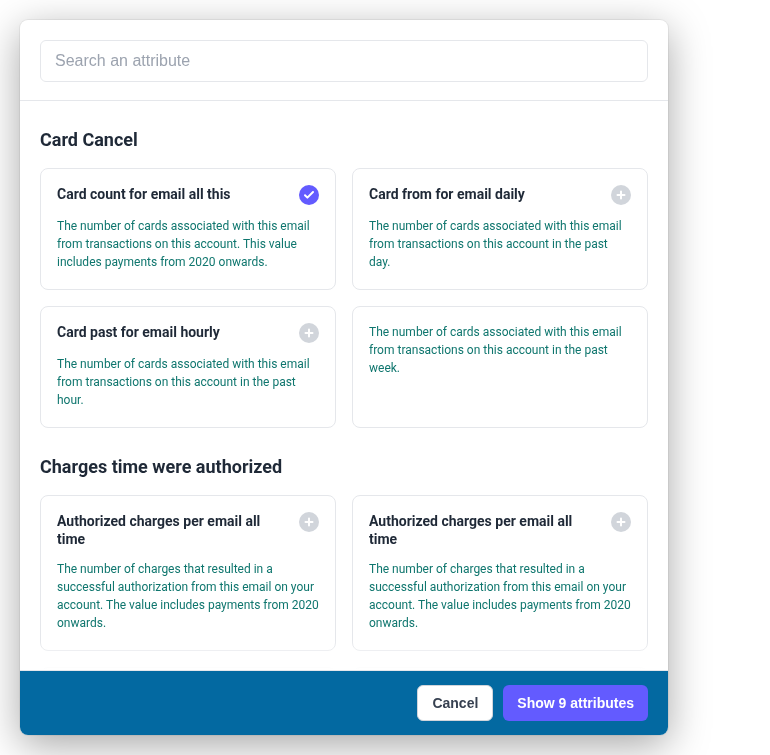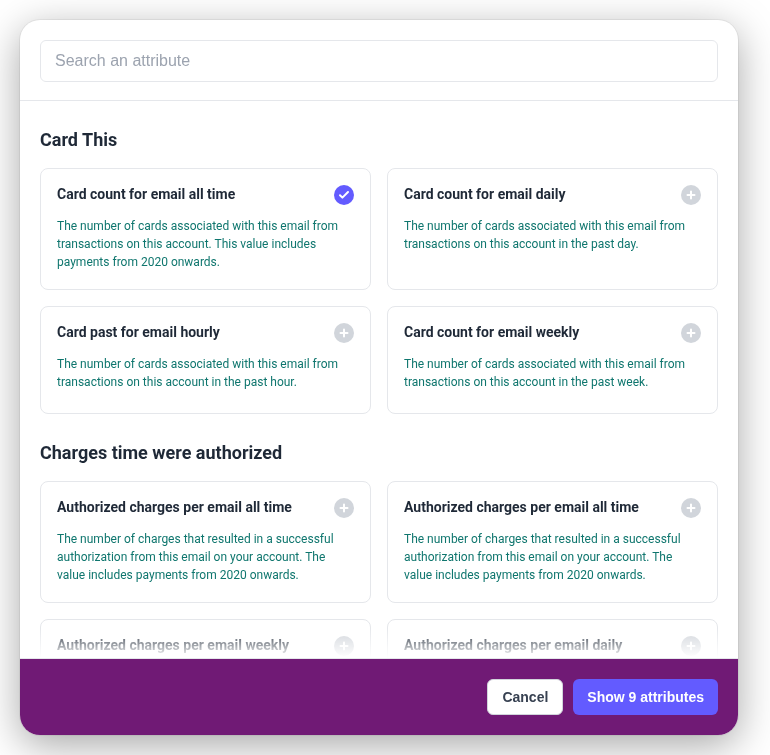--- a/index.html
+++ b/index.html
@@ -10,24 +10,24 @@
     body {
       font-family: -apple-system, BlinkMacSystemFont, "Segoe UI", Roboto, Helvetica, Arial, sans-serif;
       background: #ffffff;
       width: 770px;
       height: 755px;
       overflow: hidden;
       position: relative;
     }
     .modal {
       background: #ffffff;
-      border-radius: 20px;
+      border-radius: 8px;
       box-shadow: 0 10px 40px rgba(0,0,0,0.35), 0 0 0 1px rgba(0,0,0,0.05);
       margin: 20px;
-      width: 718px;
+      width: 648px;
       height: 715px;
       display: flex;
       flex-direction: column;
       overflow: hidden;
     }
     .search-wrap {
       padding: 20px 20px 18px 20px;
       border-bottom: 1px solid #e5e7eb;
     }
     .search-input {
@@ -101,25 +101,25 @@
       padding: 0;
     }
     .icon-add {
       background: #d1d5db;
     }
     .icon-check {
       background: #635bff;
     }
     .footer {
       border-top: 1px solid #e5e7eb;
-      padding: 20px 20px;
+      padding: 14px 20px;
       display: flex;
       justify-content: flex-end;
       gap: 10px;
-      background: #701a75;
+      background: #0369a1;
     }
     .btn {
       height: 36px;
       padding: 0 14px;
       border-radius: 6px;
       font-size: 14px;
       font-weight: 600;
       cursor: pointer;
       border: none;
       display: inline-flex;
@@ -157,38 +157,38 @@
 <div class="modal">
 
   <div class="search-wrap">
     <input type="text" class="search-input" placeholder="Search an attribute" style="">
   </div>
 
   <div class="content">
     <div class="scroll-inner">
 
       <div class="section-block">
-        <h2 class="section-title">Card This</h2>
+        <h2 class="section-title">Card Cancel</h2>
         <div class="grid">
 
           <div class="card">
             <div class="card-header">
-              <div class="card-title">Card count for email all time</div>
+              <div class="card-title">Card count for email all this</div>
               <button class="icon-btn icon-check">
                 <svg width="12" height="12" viewBox="0 0 12 12">
                     <path d="M2 6.2l2.4 2.4L10 3" stroke="#fff" stroke-width="2" fill="none" stroke-linecap="round" stroke-linejoin="round"></path>
                   </svg>
               </button>
             </div>
             <div class="card-desc">The number of cards associated with this email from transactions on this account. This value includes payments from 2020 onwards.</div>
           </div>
 
           <div class="card">
             <div class="card-header">
-              <div class="card-title">Card count for email daily</div>
+              <div class="card-title">Card from for email daily</div>
               <button class="icon-btn icon-add">
                 <svg width="12" height="12" viewBox="0 0 12 12">
                     <path d="M6 2.5v7M2.5 6h7" stroke="#fff" stroke-width="2" stroke-linecap="round"></path>
                   </svg>
               </button>
             </div>
             <div class="card-desc">The number of cards associated with this email from transactions on this account in the past day.</div>
           </div>
 
           <div class="card">
@@ -197,28 +197,20 @@
               <button class="icon-btn icon-add">
                 <svg width="12" height="12" viewBox="0 0 12 12">
                     <path d="M6 2.5v7M2.5 6h7" stroke="#fff" stroke-width="2" stroke-linecap="round"></path>
                   </svg>
               </button>
             </div>
             <div class="card-desc">The number of cards associated with this email from transactions on this account in the past hour.</div>
           </div>
 
           <div class="card">
-            <div class="card-header">
-              <div class="card-title">Card count for email weekly</div>
-              <button class="icon-btn icon-add">
-                <svg width="12" height="12" viewBox="0 0 12 12">
-                    <path d="M6 2.5v7M2.5 6h7" stroke="#fff" stroke-width="2" stroke-linecap="round"></path>
-                  </svg>
-              </button>
-            </div>
             <div class="card-desc">The number of cards associated with this email from transactions on this account in the past week.</div>
           </div>
 
         </div>
       </div>
 
       <div class="section-block">
         <h2 class="section-title">Charges time were authorized</h2>
         <div class="grid">
 

